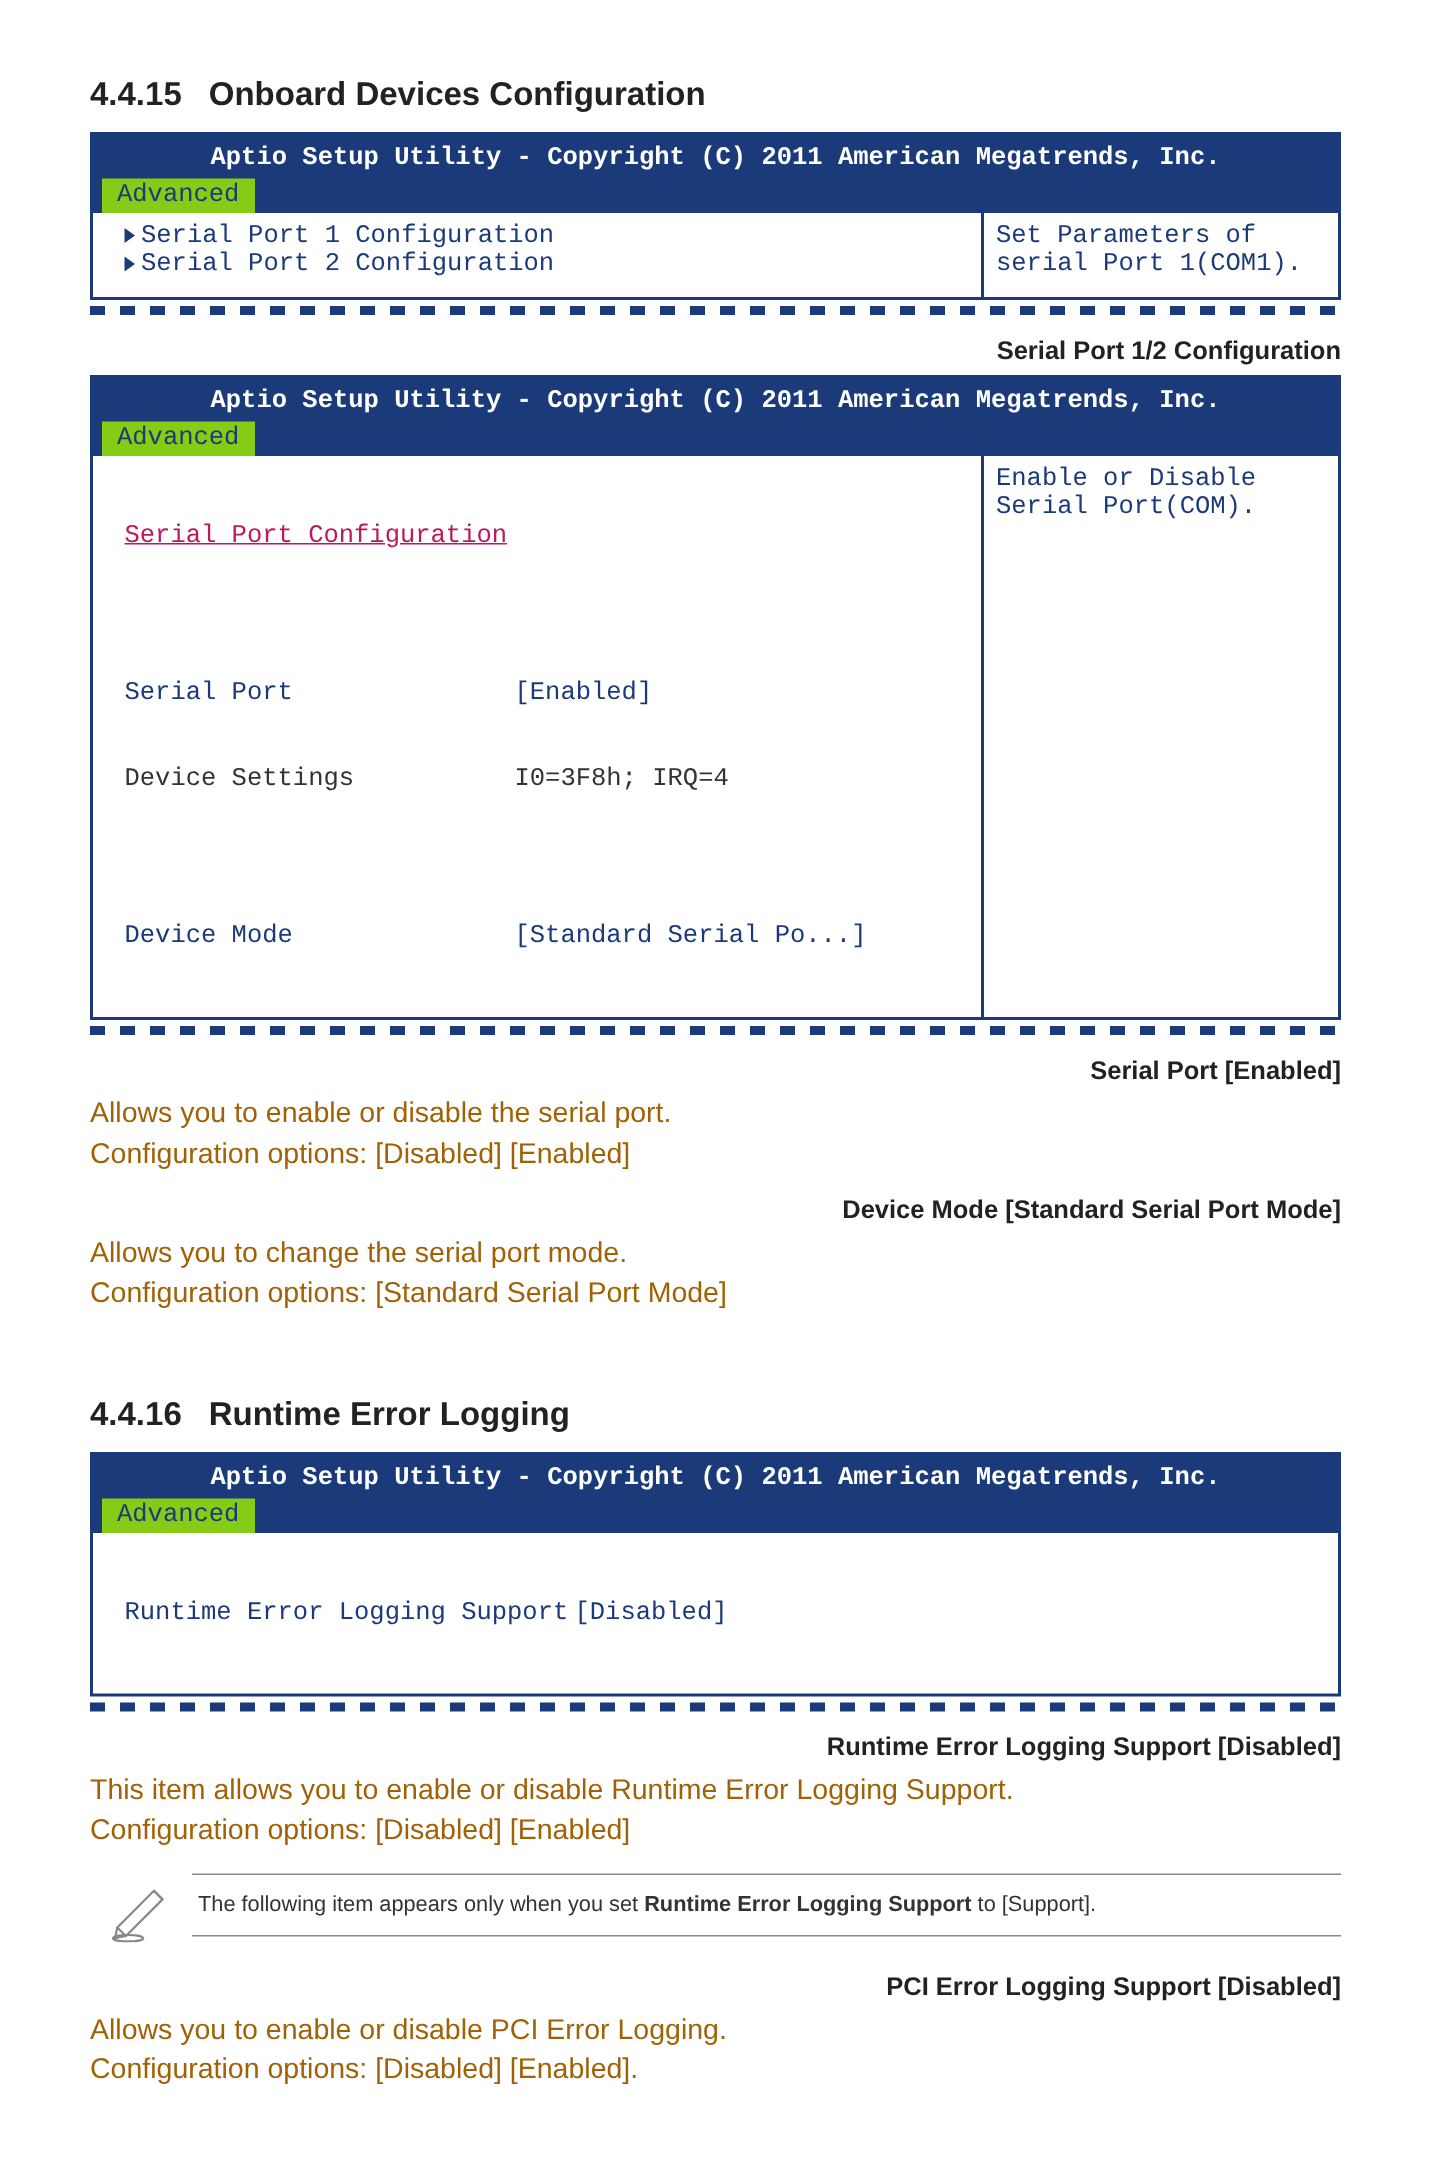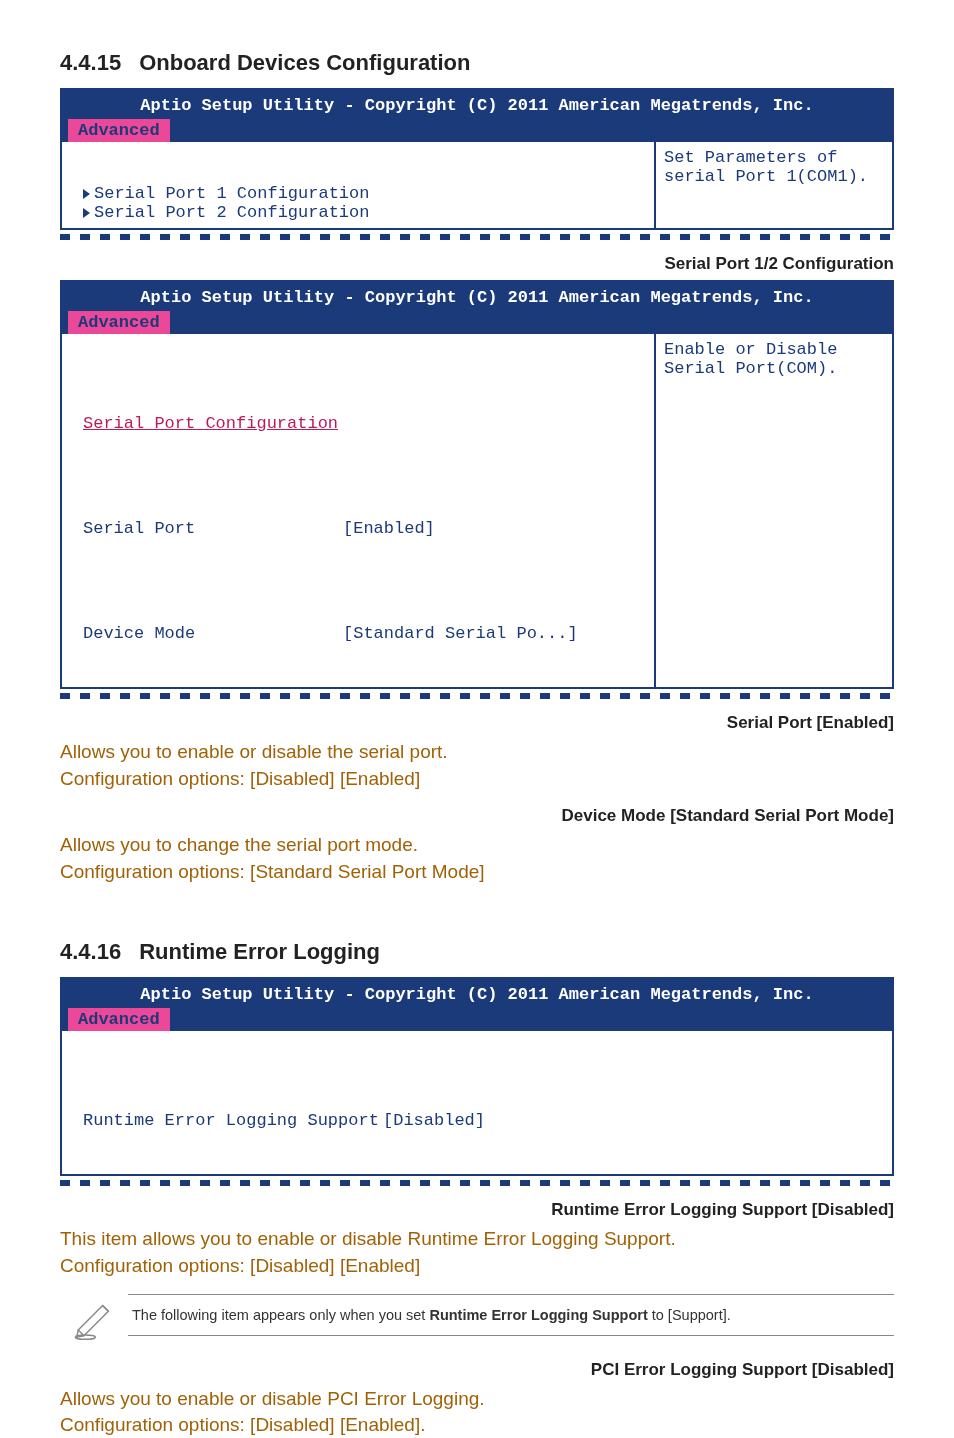--- a/index.html
+++ b/index.html
@@ -42,36 +42,35 @@
     color: #fff;
     padding: 4px 6px 0 6px;
     font-weight: bold;
   }
   .bios-title-line {
     text-align: center;
     padding: 2px 0;
   }
   .bios-tab {
     display: inline-block;
-    background: #ec4899;
+    background: #84cc16;
     color: #1b3a7a;
     padding: 2px 10px;
     margin-top: 2px;
-    font-weight: bold;
+    font-weight: normal;
   }
   .bios-body {
     display: flex;
     min-height: 56px;
   }
   .bios-left {
     flex: 1;
     padding: 6px 21px;
     color: #1b3a7a;
     white-space: pre;
-    margin-top: 36px;
   }
   .bios-right {
     width: 220px;
     border-left: 2px solid #1b3a7a;
     padding: 6px 8px;
     color: #1b3a7a;
     margin-left: 11px;
   }
   .bios-row { display: flex; }
   .bios-label { flex: 0 0 260px; }
@@ -141,20 +140,24 @@
     <div class="bios-title-line">Aptio Setup Utility - Copyright (C) 2011 American Megatrends, Inc.</div>
     <span class="bios-tab">Advanced</span>
   </div>
   <div class="bios-body">
     <div class="bios-left">
       <div class="bios-row" style="color:#be185d;text-decoration:underline;"><span>Serial Port Configuration</span></div>
       <div style="height:10px;"></div>
       <div class="bios-row">
         <span class="bios-label">Serial Port</span>
         <span class="bios-value">[Enabled]</span>
+      </div>
+      <div class="bios-row" style="color:#333;">
+        <span class="bios-label">Device Settings</span>
+        <span class="bios-value">I0=3F8h; IRQ=4</span>
       </div>
       <div style="height:10px;"></div>
       <div class="bios-row">
         <span class="bios-label">Device Mode</span>
         <span class="bios-value">[Standard Serial Po...]</span>
       </div>
     </div>
     <div class="bios-right">Enable or Disable Serial Port(COM).</div>
   </div>
 </div>

